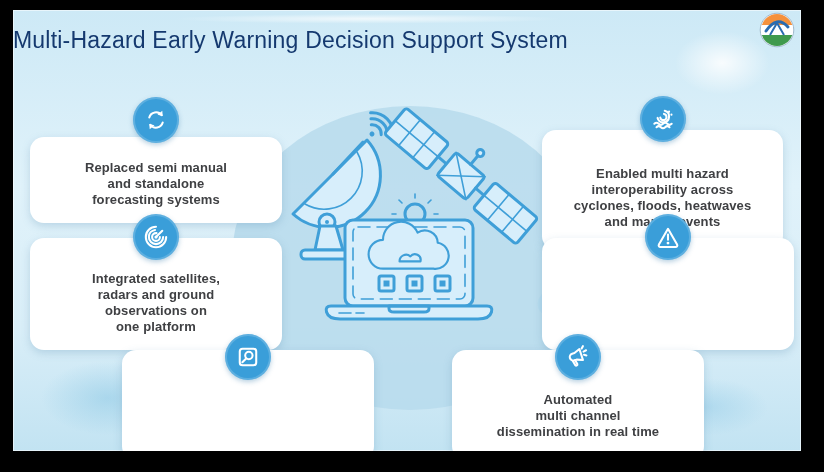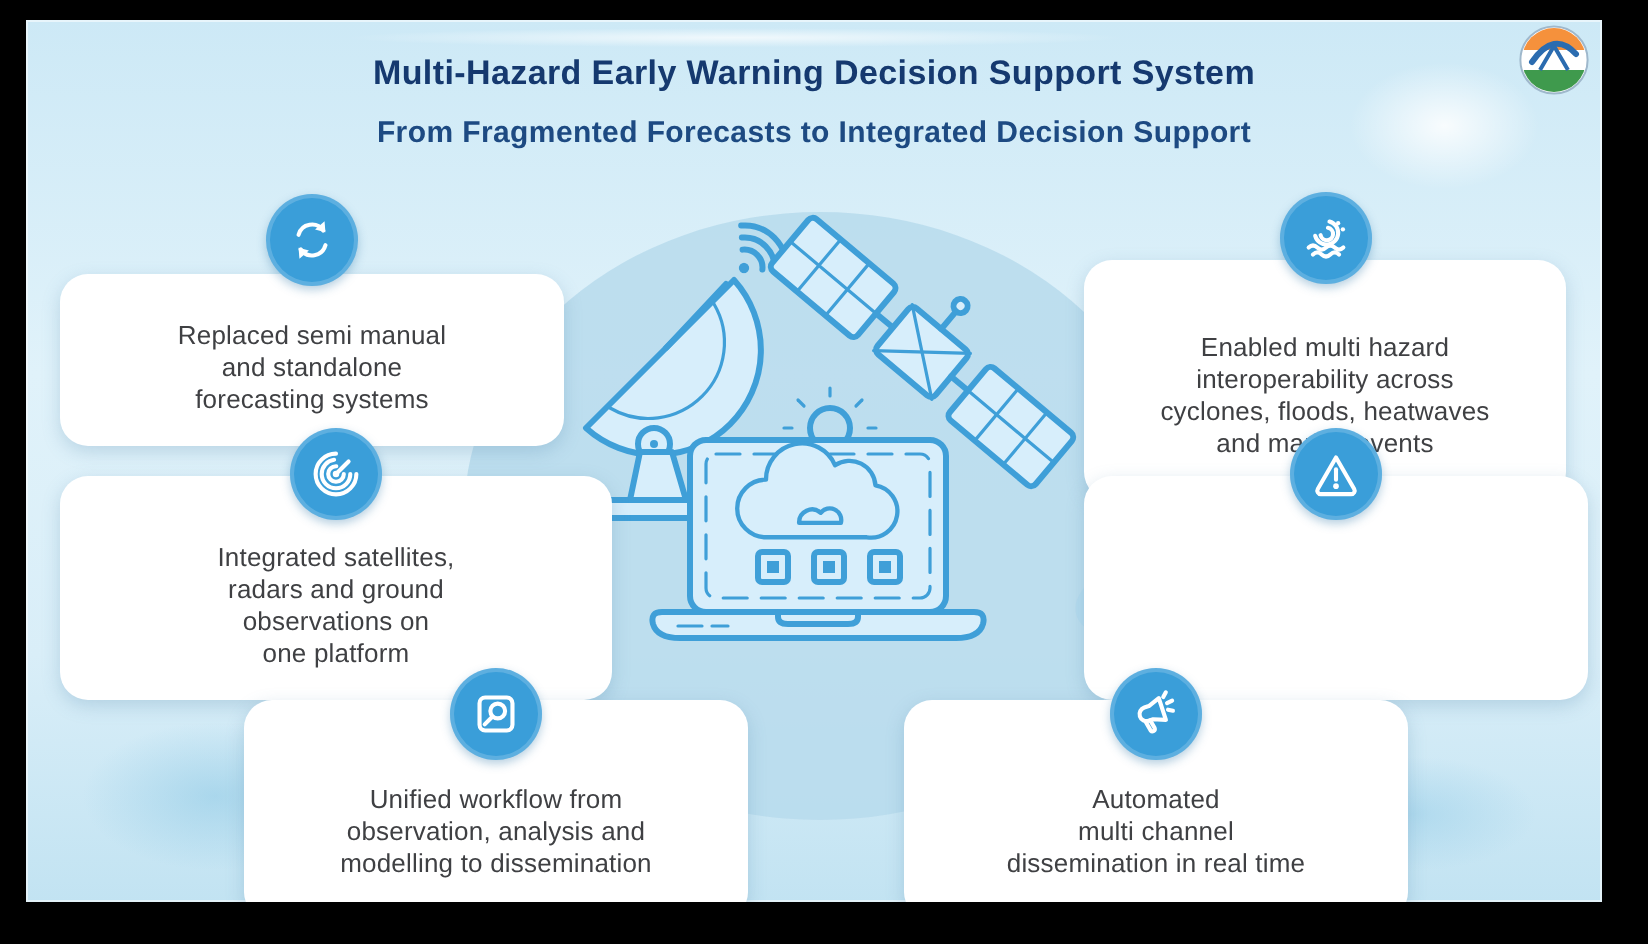--- a/index.html
+++ b/index.html
@@ -10,37 +10,37 @@
       radial-gradient(closest-side at 12% 88%, rgba(142,201,229,.55), rgba(142,201,229,0) 70%),
       radial-gradient(closest-side at 90% 12%, rgba(255,255,255,.85), rgba(255,255,255,0) 60%),
       radial-gradient(closest-side at 45% 2%, rgba(255,255,255,.7), rgba(255,255,255,0) 55%),
       radial-gradient(closest-side at 88% 90%, rgba(150,205,232,.5), rgba(150,205,232,0) 65%),
       linear-gradient(180deg,#cde9f6 0%,#e0f2fa 40%,#d9eef8 72%,#c2e3f2 100%);
     box-shadow: inset 0 0 0 1px rgba(255,255,255,.55);}
   .bg-circle{position:absolute;left:219px;top:96px;width:356px;height:304px;border-radius:50%;
     background:var(--circle-bg,#b7dbec);opacity:.85;z-index:1;}
   .bg-wedge{position:absolute;left:520px;top:298px;width:150px;height:44px;border-radius:12px;
     background:rgba(173,216,238,.5);transform:rotate(33deg);z-index:1;}
-  .title{position:absolute;left:0;right:0;top:17px;text-align:center;z-index:3;
-    font-weight:700;font-size:17px;letter-spacing:.2px;color:var(--title-navy,#15396f);}
+  .title{position:absolute;left:0;right:0;top:17px;text-align:left;z-index:3;
+    font-weight:400;font-size:23px;letter-spacing:.2px;color:var(--title-navy,#15396f);}
   .subtitle{position:absolute;left:0;right:0;top:48px;text-align:center;z-index:3;
     font-weight:700;font-size:15px;letter-spacing:.2px;color:var(--subtitle-blue,#1d4a82);}
   .logo{position:absolute;right:5px;top:1px;width:38px;height:38px;z-index:4;}
   .illustration{position:absolute;left:248px;top:86px;width:290px;height:264px;z-index:2;}
   .card{position:absolute;z-index:3;background:var(--card-bg,#fff);border-radius:14px;
     box-shadow:0 3px 9px rgba(90,140,175,.28);
     display:flex;align-items:center;justify-content:center;text-align:center;}
-  .card-text{font-weight:400;font-size:13px;line-height:1.24;letter-spacing:.1px;
+  .card-text{font-weight:700;font-size:13px;line-height:1.24;letter-spacing:.1px;
     color:var(--card-text,#3f4043);white-space:pre-line;}
   .badge{position:absolute;left:50%;transform:translateX(-50%);width:46px;height:46px;border-radius:50%;
     background:var(--accent-blue,#3a9ed9);display:flex;align-items:center;justify-content:center;
     box-shadow:0 2px 5px rgba(50,120,170,.35), inset 0 0 0 2px rgba(255,255,255,.18);}
   .c1{left:17px;top:127px;width:252px;height:78px;padding-top:8px;}
   .c1 .badge{top:-40px;}
-  .c2{left:17px;top:228px;width:276px;height:94px;padding-top:18px;text-align:center;}
+  .c2{left:17px;top:228px;width:252px;height:94px;padding-top:18px;text-align:center;}
   .c2 .badge{top:-24px;}
   .c3{left:109px;top:340px;width:252px;height:88px;padding-top:22px;}
   .c3 .badge{top:-16px;}
   .c4{left:529px;top:120px;width:241px;height:104px;padding-top:16px;}
   .c4 .badge{top:-34px;}
   .c5{left:529px;top:228px;width:252px;height:94px;padding-top:18px;}
   .c5 .badge{top:-24px;}
   .c6{left:439px;top:340px;width:252px;height:88px;padding-top:22px;justify-content:center;}
   .c6 .badge{top:-16px;}
   
@@ -54,21 +54,20 @@
 </head>
 <body>
 
 <div class="stage">
   <div class="canvas">
 
     <div class="bg-circle"></div>
     <div class="bg-wedge"></div>
 
     <div class="title">Multi-Hazard Early Warning Decision Support System</div>
-    <div class="subtitle">From Fragmented Forecasts to Integrated Decision Support</div>
 
     <svg class="logo" viewBox="0 0 38 38">
       <defs>
           <clipPath id="logoClip">
             <circle cx="19" cy="19" r="16"></circle>
           </clipPath>
         </defs>
       <circle cx="19" cy="19" r="16.8" fill="#ffffff" stroke="#9fb8cc" stroke-width="1"></circle>
       <g clip-path="url(#logoClip)">
         <rect x="2" y="2" width="34" height="12" fill="#f5913c"></rect>
@@ -181,23 +180,20 @@
     </div>
 
     <div class="card c3">
       <div class="badge">
         <svg width="26" height="26" viewBox="0 0 24 24">
           <rect class="wh" x="4.4" y="4.4" width="15.2" height="15.2" rx="2.6"></rect>
           <circle class="wh" cx="12.8" cy="10.6" r="3.4"></circle>
           <line class="wh" x1="10.3" y1="13.3" x2="6.8" y2="16.8"></line>
         </svg>
       </div>
-      <div class="card-text">Unified workflow from
-observation, analysis and
-modelling to dissemination</div>
     </div>
 
     <div class="card c4">
       <div class="badge">
         <svg width="26" height="26" viewBox="0 0 24 24">
           <path class="wh" d="M13.6 4.4 a5.4 5.4 0 1 1 -6.6 6.6"></path>
           <path class="wh" d="M12.9 7.3 a2.9 2.9 0 1 1 -3.4 3.4"></path>
           <circle class="whf" cx="17.6" cy="5.2" r="1"></circle>
           <circle class="whf" cx="19.8" cy="8" r="1"></circle>
           <path class="wh" d="M4 16.4 q2 -1.9 4 0 t4 0 t4 0 t4 0"></path>

